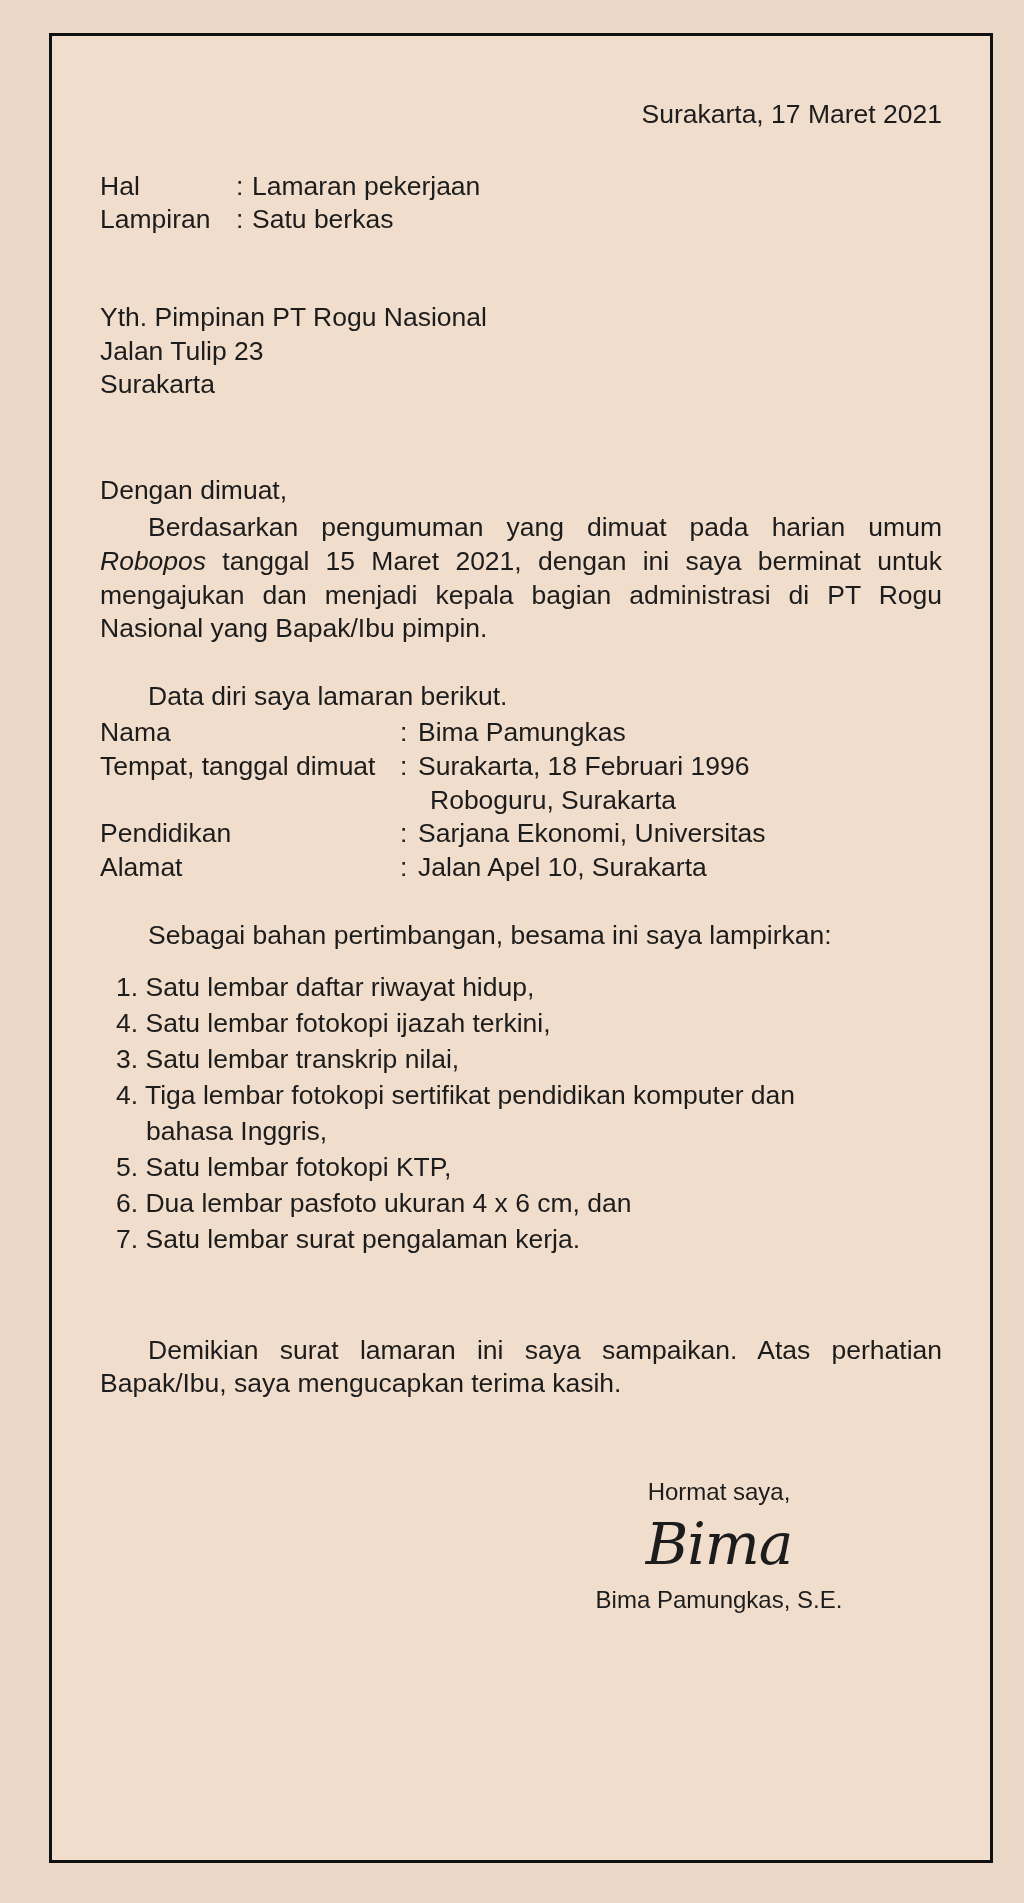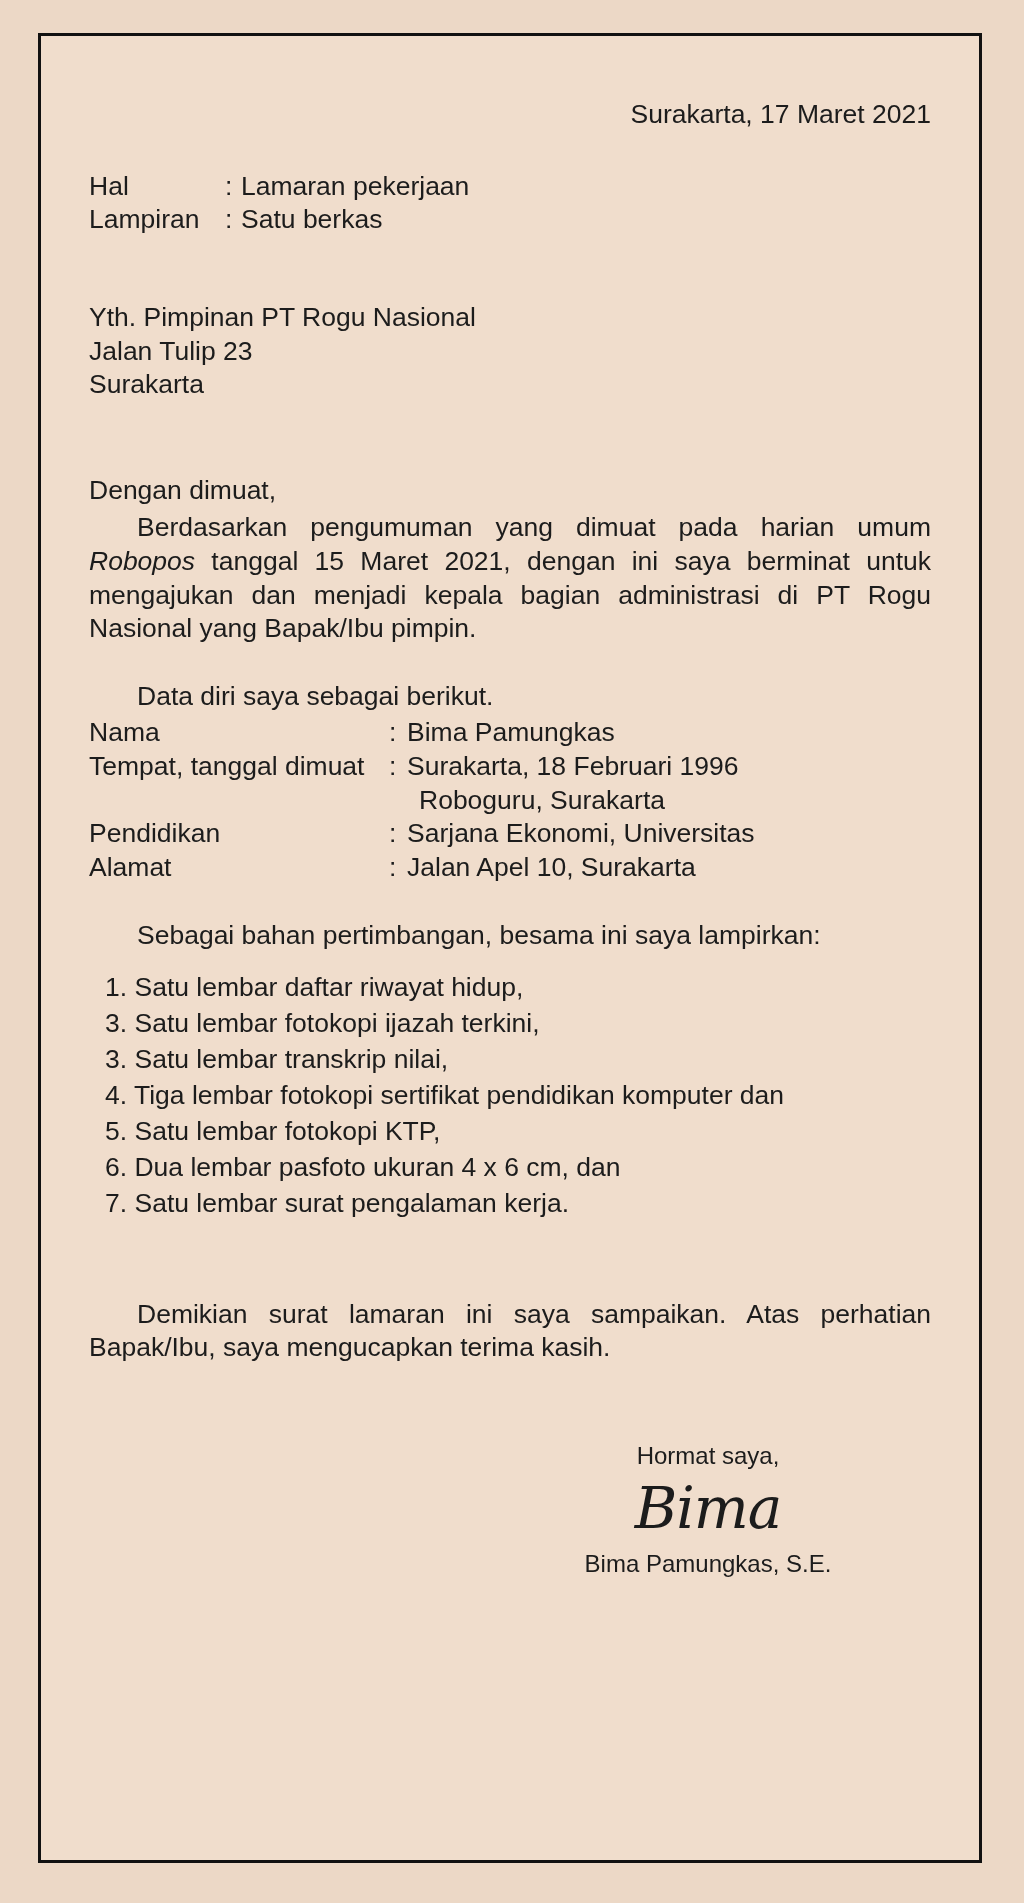--- a/index.html
+++ b/index.html
@@ -9,21 +9,21 @@
   body {
     width: 1024px;
     height: 1903px;
     background: #ecd8c6;
     font-family: "Liberation Sans", sans-serif;
     color: #1c1c1c;
     overflow: hidden;
   }
   .page {
     position: absolute;
-    left: 38px;
+    left: 49px;
     top: 33px;
     width: 944px;
     height: 1830px;
     box-sizing: border-box;
     border: 3px solid #111111;
     background: #f0ddcc;
     padding: 40px 48px 30px 48px;
   }
   .letter {
     font-size: 26.5px;
@@ -165,21 +165,21 @@
       <div class="recipient-line">Jalan Tulip 23</div>
       <div class="recipient-line">Surakarta</div>
     </div>
 
     <div class="salutation">Dengan dimuat,</div>
 
     <p class="para indent"><span>Berdasarkan pengumuman yang dimuat pada harian umum </span><span class="italic">Robopos</span><span> tanggal 15 Maret 2021, dengan ini saya berminat untuk mengajukan dan menjadi kepala bagian administrasi di PT Rogu Nasional yang Bapak/Ibu pimpin.</span></p>
 
     <div class="spacer-md"></div>
 
-    <div class="data-intro">Data diri saya sebagai berikut.</div>
+    <div class="data-intro">Data diri saya lamaran berikut.</div>
 
     <table class="data-table">
       <tbody>
           <tr>
         <td class="data-key">Nama</td>
         <td class="data-sep">:</td>
         <td>Bima Pamungkas</td>
       </tr>
       <tr>
         <td class="data-key">Tempat, tanggal dimuat</td>
@@ -203,23 +203,24 @@
       </tr>
     </tbody>
       </table>
 
     <div class="spacer-md"></div>
 
     <div class="attach-intro">Sebagai bahan pertimbangan, besama ini saya lampirkan:</div>
 
     <ul class="attach-list">
       <li>1. Satu lembar daftar riwayat hidup,</li>
-      <li>3. Satu lembar fotokopi ijazah terkini,</li>
+      <li>4. Satu lembar fotokopi ijazah terkini,</li>
       <li>3. Satu lembar transkrip nilai,</li>
       <li>4. Tiga lembar fotokopi sertifikat pendidikan komputer dan</li>
+      <li class="attach-cont">bahasa Inggris,</li>
       <li>5. Satu lembar fotokopi KTP,</li>
       <li>6. Dua lembar pasfoto ukuran 4 x 6 cm, dan</li>
       <li>7. Satu lembar surat pengalaman kerja.</li>
     </ul>
 
     <div class="spacer-md"></div>
 
     <p class="closing indent">Demikian surat lamaran ini saya sampaikan. Atas perhatian Bapak/Ibu, saya mengucapkan terima kasih.</p>
 
     <div class="sign-block">

